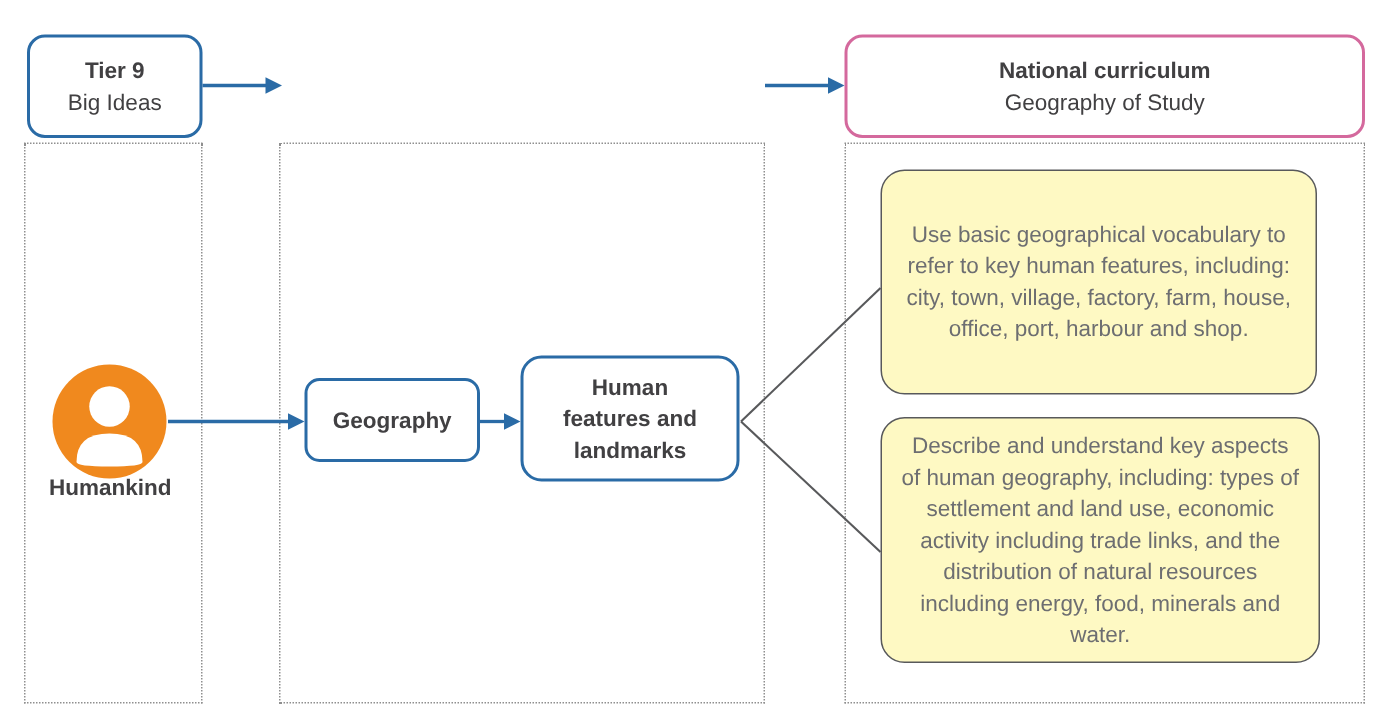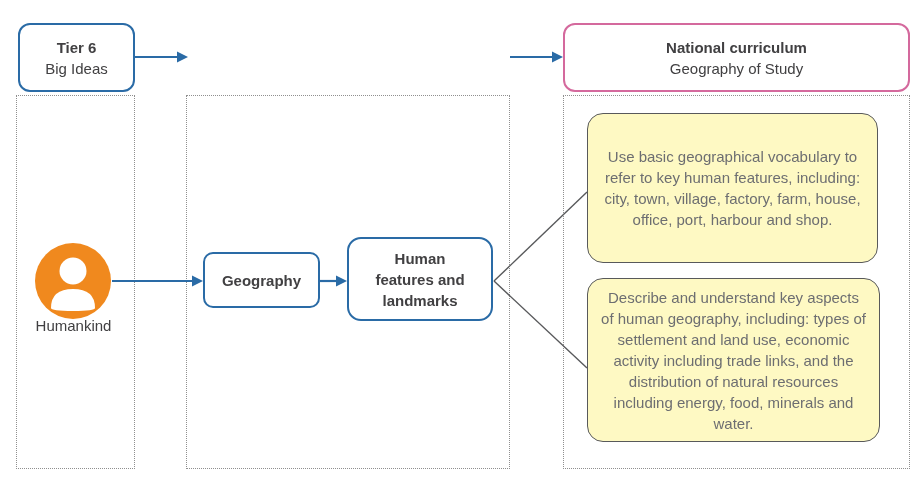--- a/index.html
+++ b/index.html
@@ -25,38 +25,38 @@
     text-align:center;font-weight:bold;font-size:15px;line-height:21px;background:#fff;
   }
   
   .gbox{
     position:absolute;box-sizing:border-box;border:1.5px solid var(--c-gray_border,#58595b);
     border-radius:16px;display:flex;align-items:center;justify-content:center;
     text-align:center;font-size:15px;line-height:21px;color:var(--c-gray_text,#6d6e71);
     padding:10px 13px;background:#fef9c3;
   }
   .caption{
-    position:absolute;text-align:center;font-weight:normal;font-size:15px;
+    position:absolute;text-align:center;font-weight:bold;font-size:15px;
   }
   svg.overlay{position:absolute;left:0;top:0;}
   .blueline{stroke:var(--c-blue,#2a6ba6);stroke-width:2.2;}
   .bluehead{fill:var(--c-blue,#2a6ba6);}
   .grayline{stroke:var(--c-gray_border,#58595b);stroke-width:1.4;fill:none;}
 </style>
 </head>
 <body>
 
 <div id="stage">
 
   <div class="dotcol" style="left:16px;top:95px;width:117px;height:372px;"></div>
   <div class="dotcol" style="left:186px;top:95px;width:322px;height:372px;"></div>
   <div class="dotcol" style="left:563px;top:95px;width:345px;height:372px;"></div>
 
   <div class="hbox" style="left:18px;top:23px;width:117px;height:69px;">
-    <div class="t">Tier 6</div>
+    <div class="t">Tier 9</div>
     <div>Big Ideas</div>
   </div>
   <div class="hbox pink" style="left:563px;top:23px;width:347px;height:69px;">
     <div class="t">National curriculum</div>
     <div>Geography of Study</div>
   </div>
 
   <svg class="overlay" width="920" height="477" viewBox="0 0 920 477">
     <line class="blueline" x1="135" y1="57" x2="179" y2="57"></line>
     <polygon class="bluehead" points="188,57 177,51.5 177,62.5"></polygon>

